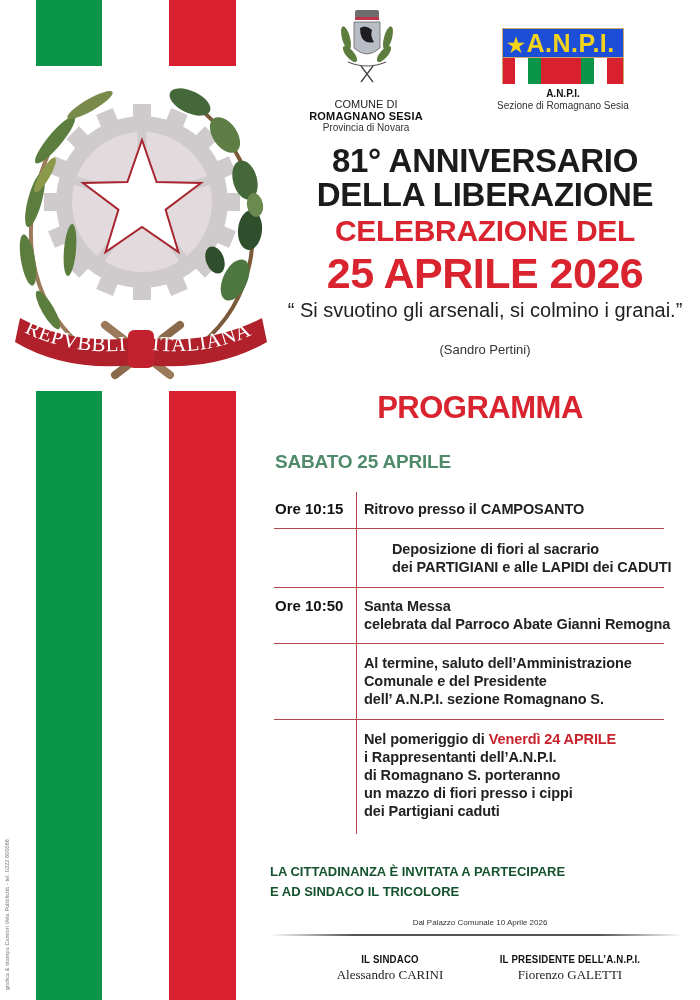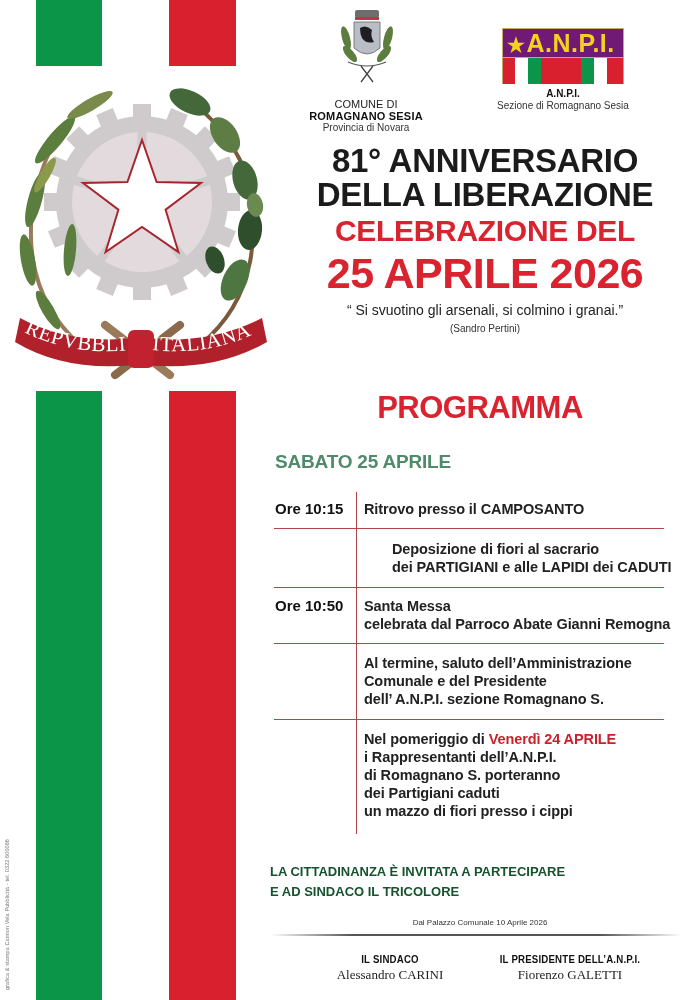--- a/index.html
+++ b/index.html
@@ -15,34 +15,34 @@
   .side-credit { position: absolute; left: 4px; top: 990px; transform-origin: 0 0; transform: rotate(-90deg); font-size: 5.5px; color: #777; white-space: nowrap; letter-spacing: 0.1px; }
 
   
   .comune-block { position: absolute; left: 300px; top: 4px; width: 132px; text-align: center; }
   .comune-label { font-size: 11px; line-height: 12px; color: #222; margin-top: 4px; }
   .comune-name { font-size: 11px; line-height: 12px; font-weight: bold; color: #111; letter-spacing: 0.2px; }
   .comune-prov { font-size: 10px; line-height: 12px; color: #333; }
 
   .anpi-block { position: absolute; left: 490px; top: 28px; width: 146px; text-align: center; }
   .anpi-logo { position: relative; width: 122px; height: 56px; margin: 0 auto; border: 1px solid #c7a86a; box-sizing: border-box; }
-  .anpi-top { height: 28px; background: #701a75; color: #f2d21d; font-size: 25px; font-weight: bold; line-height: 28px; text-align: left; padding-left: 4px; letter-spacing: 0.5px; }
+  .anpi-top { height: 28px; background: #1d4ed8; color: #f2d21d; font-size: 25px; font-weight: bold; line-height: 28px; text-align: left; padding-left: 4px; letter-spacing: 0.5px; }
   .anpi-top .star { font-size: 20px; color: #f2d21d; margin-right: 1px; }
   .anpi-stripes { display: flex; height: 26px; border-top: 1px solid #c7a86a; }
   .anpi-stripes div { height: 100%; }
   .anpi-title { font-size: 10px; font-weight: bold; color: #111; margin-top: 4px; line-height: 12px; }
   .anpi-sub { font-size: 10px; color: #333; line-height: 12px; }
 
   
   .title-block { position: absolute; left: 270px; top: 144px; width: 430px; text-align: center; }
   .t1 { font-size: 33px; line-height: 34px; font-weight: bold; color: #1b1b1b; letter-spacing: -0.3px; }
   .t2 { font-size: 30px; line-height: 36px; font-weight: bold; color: #d9232e; margin-top: 1px; letter-spacing: -0.3px; }
   .t3 { font-size: 43px; line-height: 48px; font-weight: bold; color: #d9232e; letter-spacing: -0.5px; }
-  .quote { font-size: 14px; line-height: 22px; color: #222; margin-top: 2px; }
-  .quote-author { font-size: 10px; line-height: 16px; color: #333; }
+  .quote { font-size: 20px; line-height: 22px; color: #222; margin-top: 2px; }
+  .quote-author { font-size: 13px; line-height: 16px; color: #333; margin-top: 21px; }
 
   .programma { position: absolute; left: 270px; top: 388px; width: 420px; text-align: center; font-size: 31px; line-height: 40px; font-weight: bold; color: #d9232e; letter-spacing: -0.5px; }
   .day-heading { position: absolute; left: 275px; top: 449px; font-size: 19px; line-height: 26px; font-weight: bold; color: #4f8a6a; letter-spacing: -0.2px; }
 
   
   .prog-vline { position: absolute; left: 356px; top: 492px; width: 1px; height: 342px; background: #b0454b; }
   .prog-hline { position: absolute; left: 274px; width: 390px; height: 1px; background: #b0454b; }
   .prog-time { position: absolute; left: 275px; font-size: 15px; font-weight: bold; color: #111; line-height: 18px; }
   .prog-text { position: absolute; left: 364px; width: 310px; font-size: 14.5px; line-height: 18px; color: #222; font-weight: bold; letter-spacing: -0.1px; }
   .prog-text .hl { color: #c8232d; }
@@ -215,22 +215,22 @@
 <div class="prog-text" style="top:654px;">
   <div>Al termine, saluto dell’Amministrazione</div>
   <div>Comunale e del Presidente</div>
   <div>dell’ A.N.P.I. sezione Romagnano S.</div>
 </div>
 
 <div class="prog-text" style="top:730px;">
   <div><span>Nel pomeriggio di </span><span class="hl">Venerdì 24 APRILE</span></div>
   <div>i Rappresentanti dell’A.N.P.I.</div>
   <div>di Romagnano S. porteranno</div>
+  <div>un mazzo di fiori presso i cippi</div>
   <div>dei Partigiani caduti</div>
-  <div>un mazzo di fiori presso i cippi</div>
 </div>
 
 <div class="invite">
   <div>LA CITTADINANZA È INVITATA A PARTECIPARE</div>
   <div>E AD SINDACO IL TRICOLORE</div>
 </div>
 
 <div class="dated">Dal Palazzo Comunale 10 Aprile 2026</div>
 <div class="divider"></div>
 

